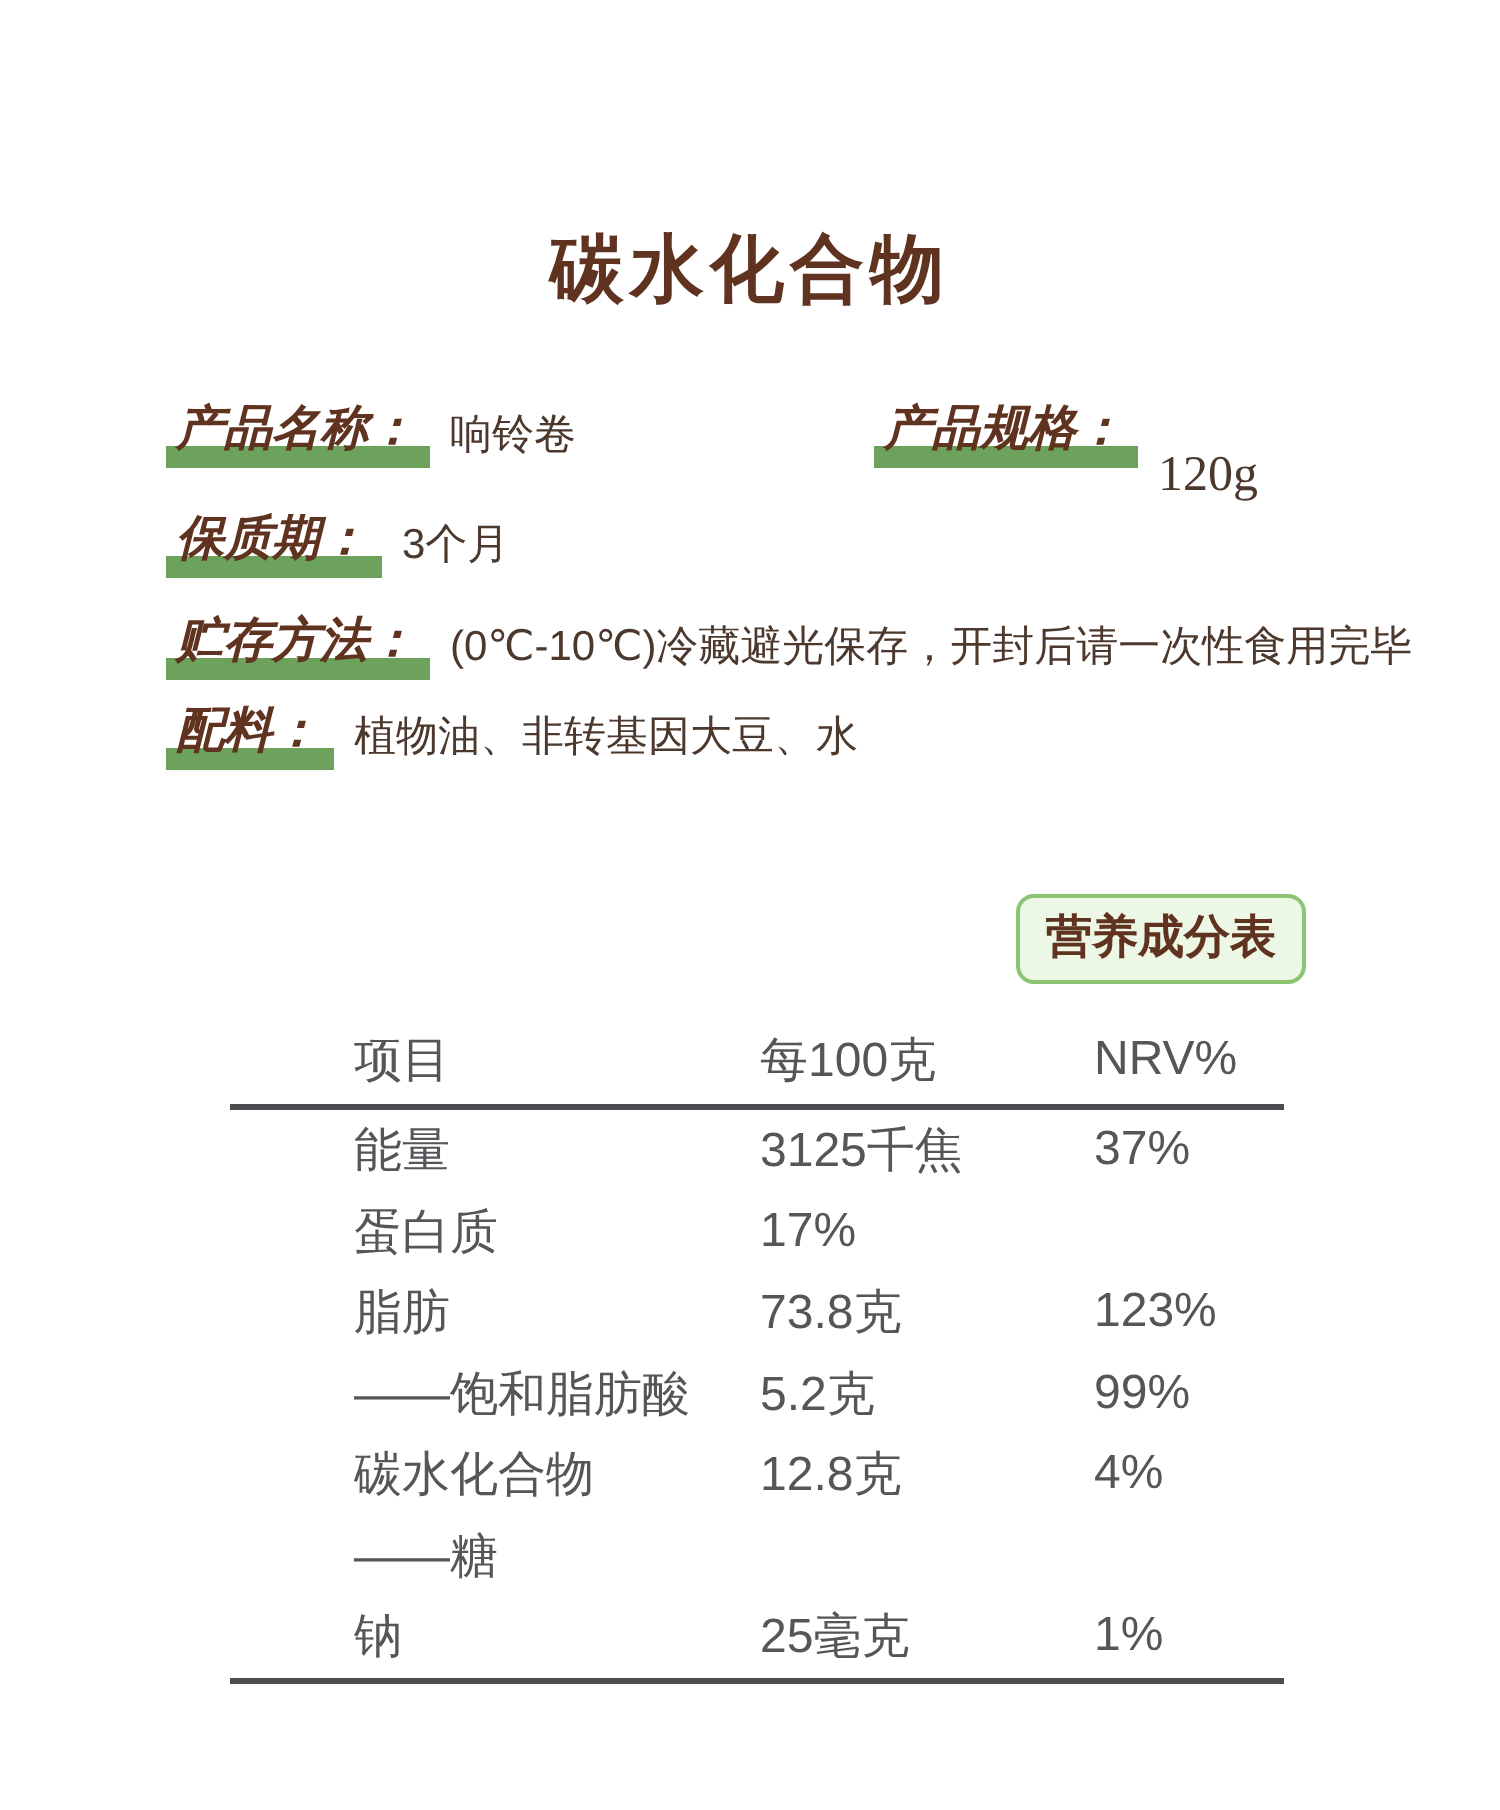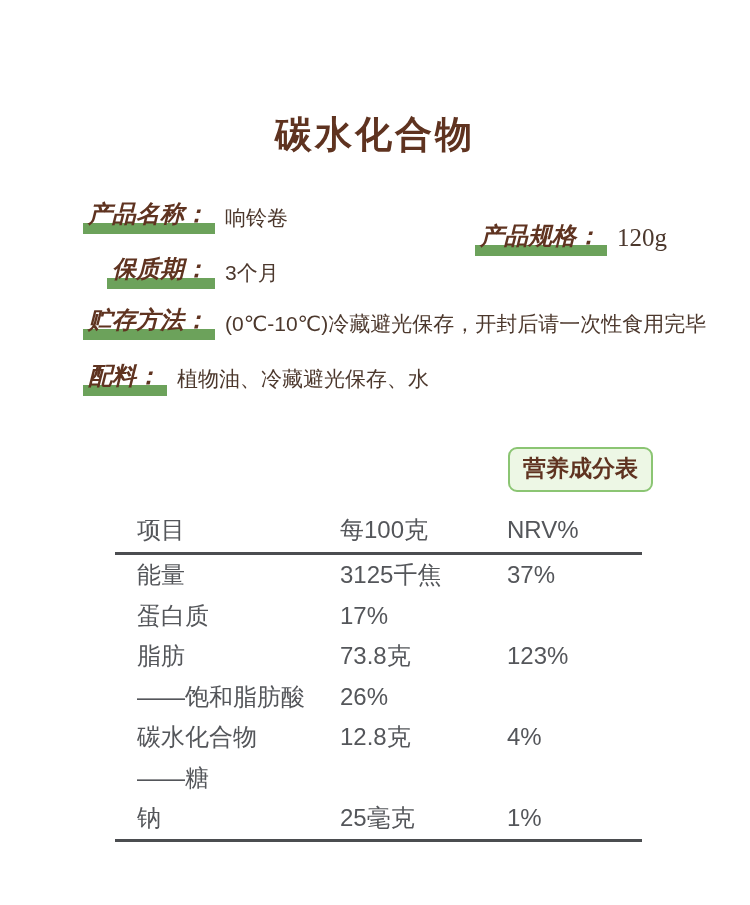--- a/index.html
+++ b/index.html
@@ -28,24 +28,24 @@
     padding:2px 7px 4px 5px;
     white-space:nowrap;flex:0 0 auto;font-style:italic;
   }
   .info-value{
     font-size:21px;color:var(--value-brown);
     margin-left:10px;padding-top:3px;line-height:37px;white-space:nowrap;
   }
   .serif-val{font-family:"Liberation Serif","DejaVu Serif",serif;font-size:25px;margin-top:20px;}
 
   .row-name{top:196px;left:83px;}
-  .row-spec{top:196px;left:475px;align-items:flex-end;}
-  .row-shelf{top:251px;left:83px;margin-left:24px;}
+  .row-spec{top:196px;left:437px;}
+  .row-shelf{top:251px;left:83px;}
   .row-storage{top:302px;left:83px;}
-  .row-ingredients{top:357px;left:83px;align-items:center;}
+  .row-ingredients{top:347px;left:83px;}
 
   .badge{
     position:absolute;top:447px;right:97px;
     background:var(--badge-bg);
     border:2px solid var(--badge-border);
     border-radius:9px;
     padding:4px 13px 6px 13px;
     font-size:23px;font-weight:bold;color:var(--brown);
   }
 
@@ -53,21 +53,21 @@
     position:absolute;top:507px;left:115px;width:527px;
     color:var(--table-gray);font-size:24px;
   }
   .t-row{
     display:grid;grid-template-columns:203px 167px 1fr;
     align-items:center;padding-left:22px;
   }
   .t-head{height:45px;}
   .t-rule{border:none;border-top:3px solid var(--rule);height:0;}
   .t-body .t-row{height:40.5px;}
-  .t-cell{white-space:nowrap;}
+  .t-cell{white-space:nowrap;margin-left:40px;}
 </style>
 </head>
 <body>
 
 <div class="page-title">碳水化合物</div>
 
 <div class="info-row row-name">
   <span class="hl-label">产品名称：</span>
   <span class="info-value">响铃卷</span>
 </div>
@@ -83,21 +83,21 @@
 </div>
 
 <div class="info-row row-storage">
   <span class="hl-label">贮存方法：</span>
   <span class="info-value">(0℃-10℃)冷藏避光保存，开封后请一次性食用完毕</span>
 </div>
 
 <div class="info-row row-ingredients">
   <span class="hl-label">配料：</span>
   <span class="info-value">
-    <span style="display:block;">植物油、冷藏避光保存、水</span>
+    <span style="display:block;">植物油、非转基因大豆、水</span>
   </span>
 </div>
 
 <div class="badge">营养成分表</div>
 
 <div class="nutrition-table">
   <div class="t-row t-head">
     <span class="t-cell">项目</span>
     <span class="t-cell">每100克</span>
     <span class="t-cell">NRV%</span>
@@ -117,21 +117,22 @@
       </div>
 
       <div class="t-row">
         <span class="t-cell">脂肪</span>
         <span class="t-cell">73.8克</span>
         <span class="t-cell">123%</span>
       </div>
 
       <div class="t-row">
         <span class="t-cell">——饱和脂肪酸</span>
-        <span class="t-cell">26%</span>
+        <span class="t-cell">5.2克</span>
+        <span class="t-cell">99%</span>
       </div>
 
       <div class="t-row">
         <span class="t-cell">碳水化合物</span>
         <span class="t-cell">12.8克</span>
         <span class="t-cell">4%</span>
       </div>
 
       <div class="t-row">
         <span class="t-cell">——糖</span>

